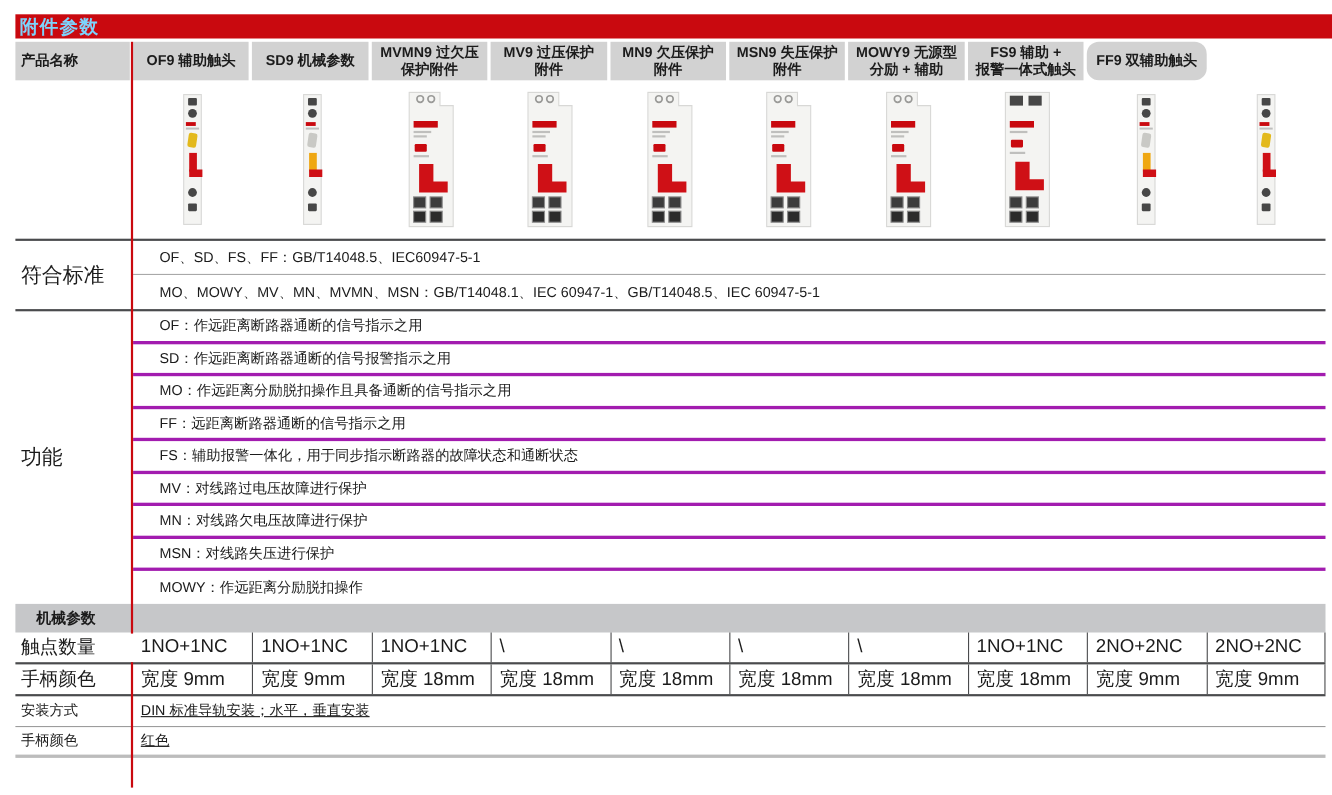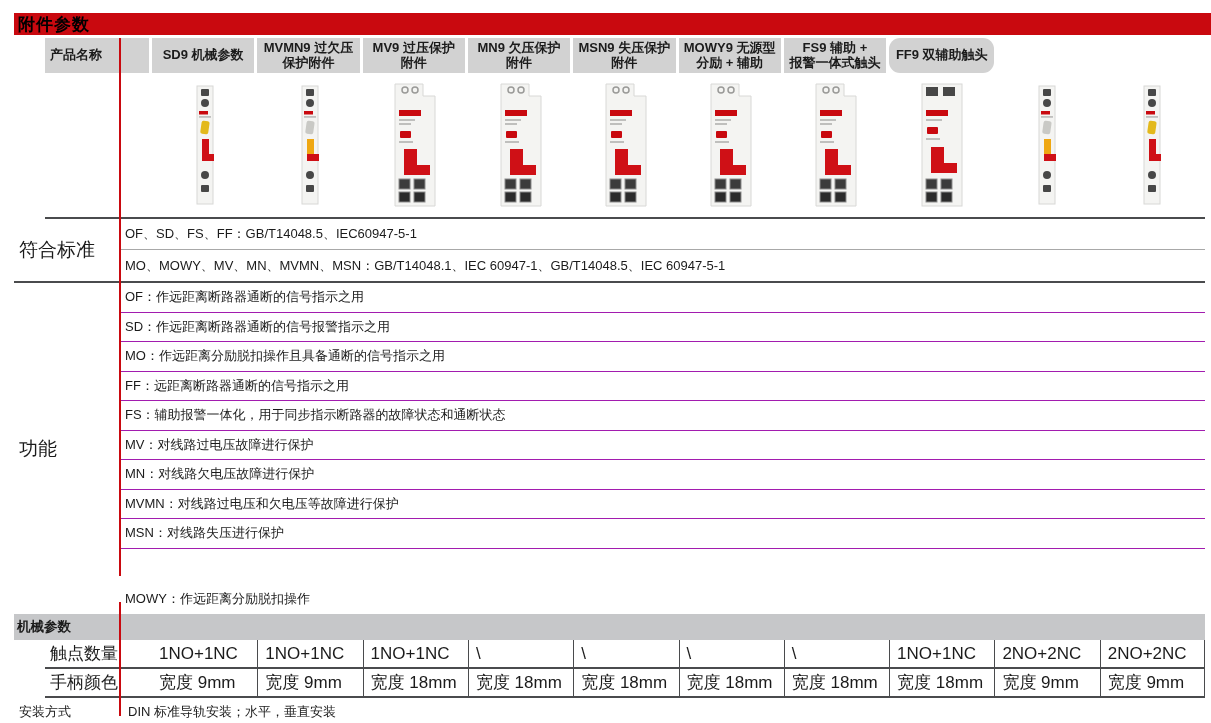--- a/index.html
+++ b/index.html
@@ -2,62 +2,62 @@
 <html><head>
 <meta charset="utf-8">
 <style>
   * { margin:0; padding:0; box-sizing:border-box; }
   html,body { background:#ffffff; }
   body { font-family:"Liberation Sans","DejaVu Sans",sans-serif; color:#1b1b1b; }
   .page { position:relative; width:1211px; height:723px; background:#fff; overflow:hidden; }
 
   .titlebar { position:absolute; left:14px; top:13px; width:1197px; height:22px;
               background:#c9090f; display:flex; align-items:center; }
-  .titlebar .t { color:#000000; font-size:17px; font-weight:bold; padding-left:4px; letter-spacing:1px; }
+  .titlebar .t { color:#7dd3fc; font-size:17px; font-weight:bold; padding-left:4px; letter-spacing:1px; }
 
   .table { position:absolute; left:14px; top:38px; width:1191px; }
 
-  .grid11 { display:grid; grid-template-columns:107px repeat(10,1fr);margin-left:31px; }
+  .grid11 { display:grid; grid-template-columns:107px repeat(10,1fr); }
   .grid2  { display:grid; grid-template-columns:107px 1fr; }
 
   
   .hdr { height:35px; }
   .hdr .cell { background:#d2d2d2; margin-right:3px; display:flex; align-items:center; justify-content:center;
                font-size:13px; font-weight:bold; text-align:center; white-space:pre-line; line-height:1.15; }
   .hdr .cell:last-child { margin-right:0;border-radius:11px; }
   .hdr .cell.lbl { justify-content:flex-start; padding-left:5px; }
 
   
   .imgs { height:146px; border-bottom:2px solid #4a4b4d; }
   .imgs .icell { display:flex; align-items:center; justify-content:center; }
 
   
   .block { border-bottom:2px solid #4a4b4d; }
   .blk-label { display:flex; align-items:center; padding-left:5px; font-size:19px;text-align:right; }
-  .vrow { padding-left:4px; font-size:13px; display:flex; align-items:center; }
+  .vrow { padding-left:24px; font-size:13px; display:flex; align-items:center; }
   .std .vrow { height:31px; }
   .std .vrow:first-child { border-bottom:1px solid #a8a8a8; }
-  .fn .vrow { height:29.5px; border-bottom:1px solid #a21caf; }
-  .fn .vrow:last-child { border-bottom:none;margin-top:36px; }
+  .fn .vrow { height:29.5px; border-bottom:3px solid #a21caf; }
+  .fn .vrow:last-child { border-bottom:none; }
   .fn-block { border-bottom:none; }
 
   
   .band { height:26px; background:#c6c7c9; display:flex; align-items:center;
-          padding-left:3px; font-size:13.5px; font-weight:bold; }
+          padding-left:19px; font-size:13.5px; font-weight:bold; }
 
   
   .mrow { height:29px; border-bottom:2px solid #4a4b4d; font-size:17px; }
   .mrow .mlbl { display:flex; align-items:center; padding-left:5px; }
   .mrow .mval { display:flex; align-items:center; padding-left:7px; border-left:1px solid #4a4b4d; }
   .mrow .mval.first { border-left:none; }
   .mrow .mval:last-child { border-right:1px solid #4a4b4d; }
 
   .srow { height:28px; font-size:13px; }
   .srow .mlbl { display:flex; align-items:center; padding-left:5px;text-align:right; }
-  .srow .sval { display:flex; align-items:center; padding-left:7px; }
+  .srow .sval { display:flex; align-items:center; padding-left:7px;text-decoration:underline; }
   .srow.mount { border-bottom:1px solid #9c9c9c; }
   .srow.handle { border-bottom:3px solid #bcbcbc; }
 
   
   .redline { position:absolute; left:105px; width:2px; background:#c9090f; }
   .seg1 { top:0; height:538px; }
   .seg2 { top:564px; height:114px; }
 
   
   .dev { display:block; }
@@ -117,20 +117,21 @@
   <div class="titlebar">
     <span class="t">附件参数</span>
   </div>
 
   <div class="table">
     <div class="redline seg1"></div>
     <div class="redline seg2"></div>
 
     <div class="grid11 hdr">
       <div class="cell lbl">产品名称</div>
+      <div class="cell">OF9 辅助触头</div>
       <div class="cell">SD9 机械参数</div>
       <div class="cell">MVMN9 过欠压
 保护附件</div>
       <div class="cell">MV9 过压保护
 附件</div>
       <div class="cell">MN9 欠压保护
 附件</div>
       <div class="cell">MSN9 失压保护
 附件</div>
       <div class="cell">MOWY9 无源型
@@ -205,21 +206,20 @@
     <div class="grid2 block fn fn-block">
       <div class="blk-label">功能</div>
       <div>
         <div class="vrow">OF：作远距离断路器通断的信号指示之用</div>
         <div class="vrow">SD：作远距离断路器通断的信号报警指示之用</div>
         <div class="vrow">MO：作远距离分励脱扣操作且具备通断的信号指示之用</div>
         <div class="vrow">FF：远距离断路器通断的信号指示之用</div>
         <div class="vrow">FS：辅助报警一体化，用于同步指示断路器的故障状态和通断状态</div>
         <div class="vrow">MV：对线路过电压故障进行保护</div>
         <div class="vrow">MN：对线路欠电压故障进行保护</div>
-        <div class="vrow">MVMN：对线路过电压和欠电压等故障进行保护</div>
         <div class="vrow">MSN：对线路失压进行保护</div>
         <div class="vrow">MOWY：作远距离分励脱扣操作</div>
       </div>
     </div>
 
     <div class="band">机械参数</div>
 
     <div class="grid11 mrow">
       <div class="mlbl">触点数量</div>
       <div class="mval first">1NO+1NC</div>

